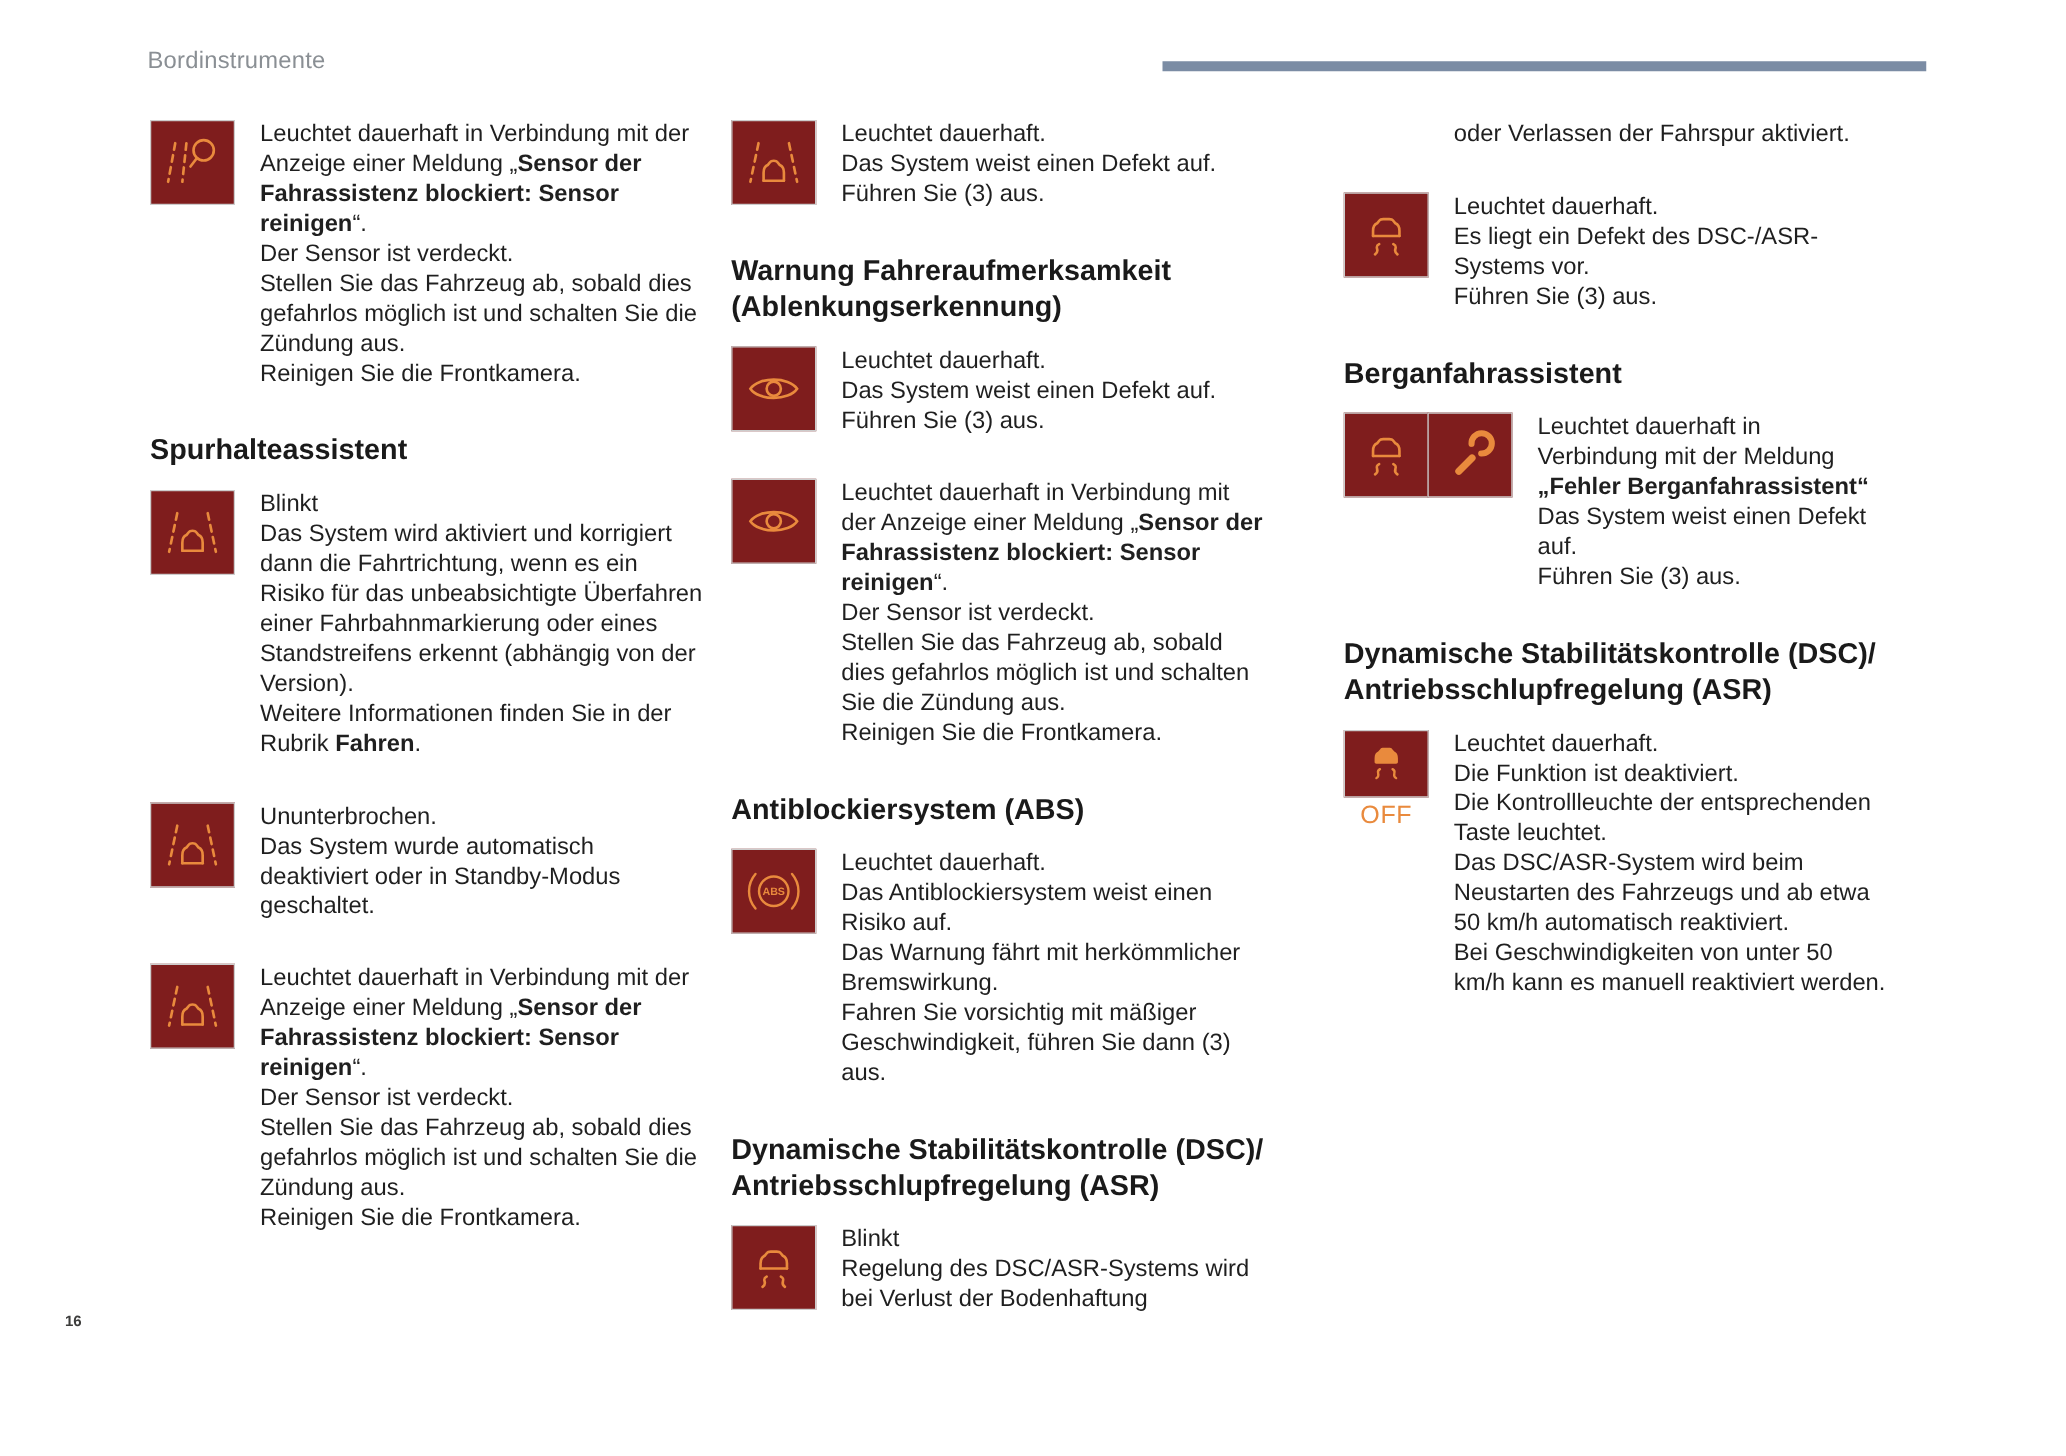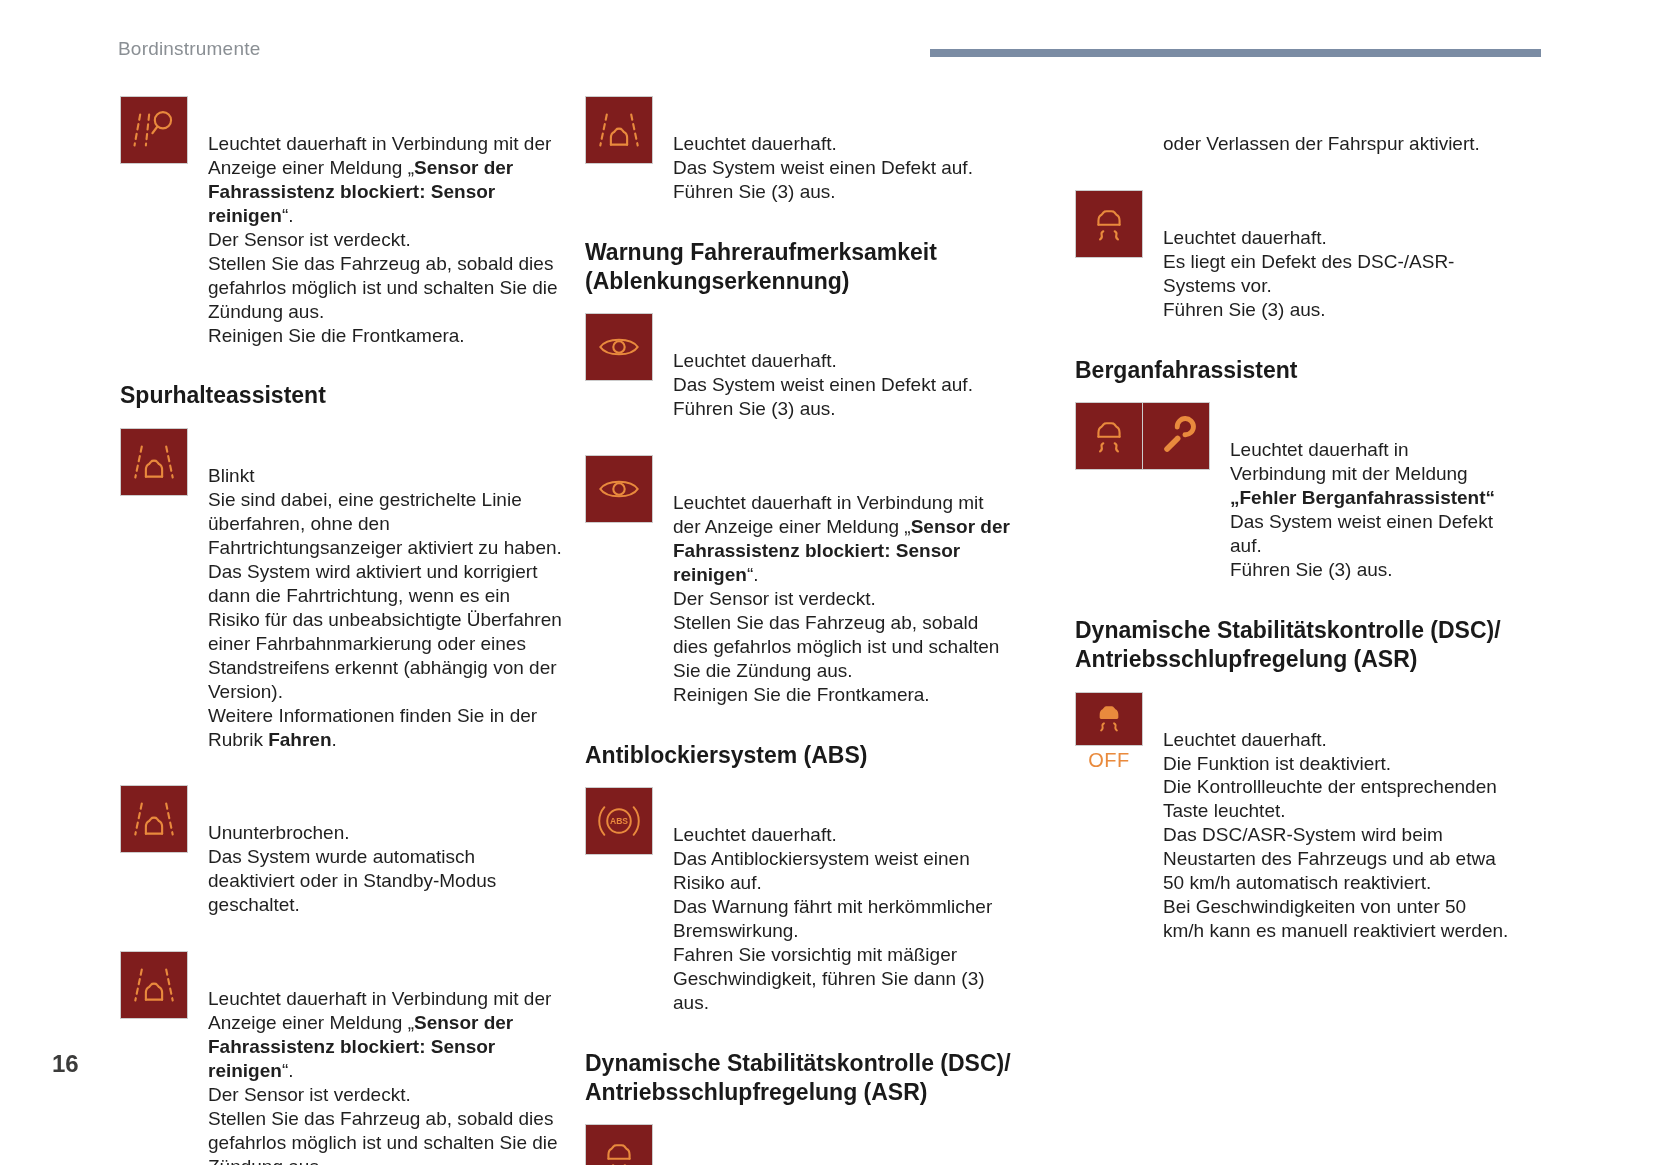--- a/index.html
+++ b/index.html
@@ -26,21 +26,21 @@
     font-size:19px;color:var(--header-gray);
     letter-spacing:.2px;
   }
   .topbar{
     position:absolute;left:930px;top:49px;
     width:723px;height:8px;
     background:var(--bar);
   }
   .pagenum{
     position:absolute;left:52px;top:1050px;
-    font-size:24px;font-weight:bold;color:#3c3c3b;
+    font-size:12px;font-weight:bold;color:#3c3c3b;
   }
   .col{position:absolute;top:96px;color:var(--text);}
   .col1{left:120px;width:442px;}
   .col2{left:585px;width:428px;}
   .col3{left:1075px;width:434px;}
 
   .entry{display:flex;gap:20px;margin-bottom:34px;}
   .iconcol{flex-shrink:0;}
   .iconpair{display:flex;flex-shrink:0;}
   .iconpair .iconbox + .iconbox{margin-left:-1px;}
@@ -54,21 +54,21 @@
   .iconbox svg{width:52px;height:52px;display:block;}
   .iconbox.short svg{width:46px;height:46px;}
   .icon-spacer{width:68px;height:4px;flex-shrink:0;}
   .off-label{
     color:var(--accent);font-weight:normal;font-size:20px;
     text-align:center;letter-spacing:.5px;margin-top:3px;
   }
   .etext{
     flex:1;font-size:19px;line-height:1.26;
     color:var(--text);
-    overflow-wrap:break-word;hyphens:auto;margin-top:36px;-webkit-hyphens:auto;
+    overflow-wrap:break-word;hyphens:auto;-webkit-hyphens:auto;
   }
   .tline{display:block;}
   .b{font-weight:bold;}
   .sect{
     font-size:23px;font-weight:bold;color:var(--heading-text);
     margin:4px 0 18px 0;line-height:1.25;
   }
 </style>
 </head>
 <body>
@@ -103,21 +103,20 @@
       <div class="iconbox">
         <svg viewBox="0 0 64 64" fill="none" stroke="currentColor" stroke-width="2.6" stroke-linecap="round" stroke-linejoin="round">
           <path d="M17 13 L9 51" stroke-dasharray="6.5 5.5"></path>
           <path d="M47 13 L55 51" stroke-dasharray="6.5 5.5"></path>
           <path d="M22 50 v-8 c0-4 1.5-6.5 4-7.5 l2.5-3 c0.5-0.8 2-1.2 3.5-1.2 s3 0.4 3.5 1.2 l2.5 3 c2.5 1 4 3.5 4 7.5 v8"></path>
           <path d="M22 50 h20"></path>
         </svg>
       </div>
       <div class="etext">
           <div class="tline"><span>Blinkt</span></div>
-          <div class="tline"><span>Sie sind dabei, eine gestrichelte Linie überfahren, ohne den Fahrtrichtungsanzeiger aktiviert zu haben.</span></div>
           <div class="tline"><span>Das System wird aktiviert und korrigiert dann die Fahrtrichtung, wenn es ein Risiko für das unbeabsichtigte Überfahren einer Fahrbahnmarkierung oder eines Standstreifens erkennt (abhängig von der Version).</span></div>
           <div class="tline"><span>Weitere Informationen finden Sie in der Rubrik </span><span class="b">Fahren</span><span>.</span></div>
         </div>
     </div>
 
     <div class="entry">
       <div class="iconbox">
         <svg viewBox="0 0 64 64" fill="none" stroke="currentColor" stroke-width="2.6" stroke-linecap="round" stroke-linejoin="round">
           <path d="M17 13 L9 51" stroke-dasharray="6.5 5.5"></path>
           <path d="M47 13 L55 51" stroke-dasharray="6.5 5.5"></path>

